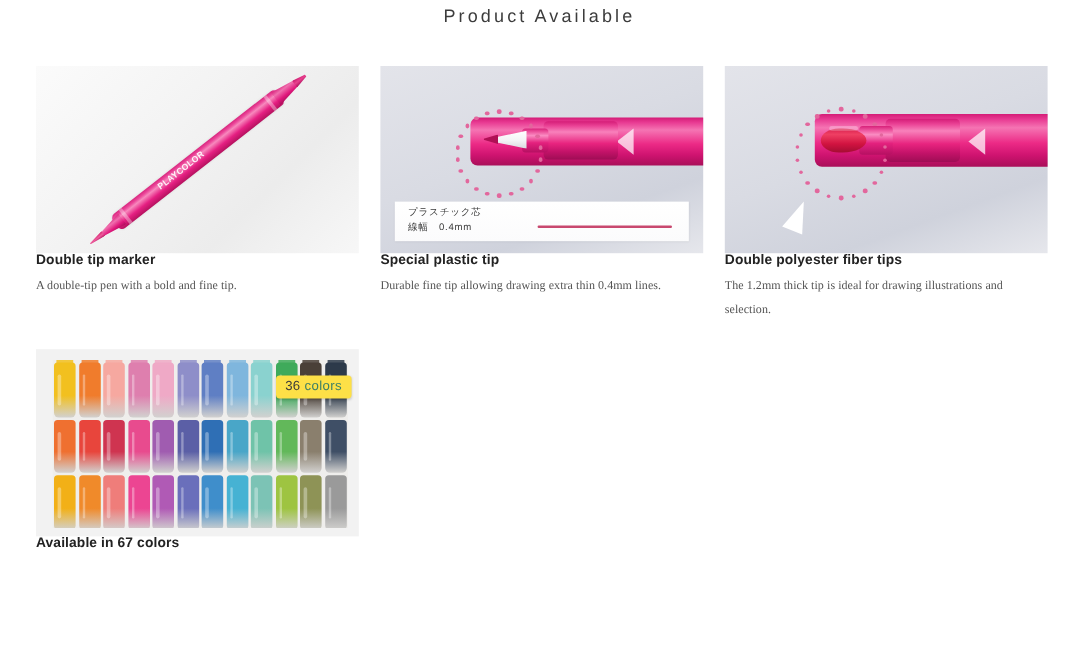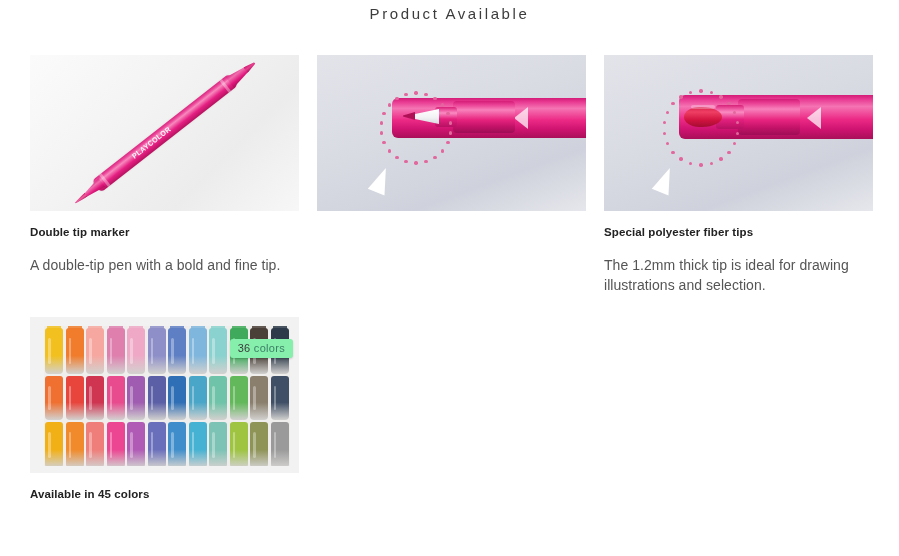--- a/index.html
+++ b/index.html
@@ -49,30 +49,30 @@
   .card-media {
     width: 269px;
     height: 156px;
     position: relative;
     overflow: hidden;
   }
   .card-title {
     font-size: 11.5px;
     font-weight: bold;
     color: #222222;
-    margin-top: 15px;
     letter-spacing: .1px;
   }
   .card-desc {
-    font-size: 14px;
+    font-size: 10px;
     font-weight: 400;
     color: #555555;
-    margin-top: 17px;
+    margin-top: 6px;
     line-height: 20px;
     letter-spacing: .05px;
+    font-family: Liberation Serif, serif;
   }
 
   
   .media-plain {
     background: linear-gradient(135deg,#fbfbfb 0%, #f3f3f3 40%, #ececec 70%, #f7f7f7 100%);
   }
   .pen-diag {
     position: absolute;
     left: 50%;
     top: 50%;
@@ -289,21 +289,21 @@
     position: absolute;
     left: 16%;
     width: 68%;
     border-radius: 4px 4px 0 0;
   }
   .pen-col .cap.c1 { top: -14px; height: 18px; }
   .badge {
     position: absolute;
     right: 6px;
     top: 22px;
-    background: #86efac;
+    background: #fde047;
     border-radius: 3px;
     padding: 3px 8px 4px 8px;
     font-size: 11px;
     white-space: nowrap;
     box-shadow: 0 1px 2px rgba(0,0,0,.16);
     letter-spacing: .3px;
   }
   .badge .num { color: #3b3b3b; font-weight: 400; }
   .badge .word { color: #3c7f66; font-weight: 400; }
 </style>
@@ -359,21 +359,28 @@
             <i style="left: 3.46288px; top: 49.8395px;"></i>
             <i style="left: 0.65625px; top: 40.281px;"></i>
             <i style="left: 0.65625px; top: 30.319px;"></i>
             <i style="left: 3.46288px; top: 20.7605px;"></i>
             <i style="left: 8.84876px; top: 12.3799px;"></i>
             <i style="left: 16.3776px; top: 5.85613px;"></i>
             <i style="left: 25.4394px; top: 1.71775px;"></i>
           </div>
         <div class="pointer" style="left:55px; top:112px; transform:rotate(22deg);"></div>
       </div>
+      <div class="callout">
+        <div class="jp1">プラスチック芯</div>
+        <div class="jp2">線幅　0.4mm</div>
+        <div class="sample" id="sample-a" style="width: 112px; height: 1.6px; background: rgb(200, 72, 111);"></div>
+      </div>
     </div>
+    <div class="card-title">Special plastic tip</div>
+    <div class="card-desc">Durable fine tip allowing drawing extra thin 0.4mm lines.</div>
   </div>
 
   <div class="card">
     <div class="card-media media-tip">
       <div class="tip-scene">
         <div class="barrel"></div>
         <div class="arrow" style="right:52px; top:52px;"></div>
         <div class="grip" style="left:134px; top:44px; height:36px;"></div>
         <div class="nose" style="left:112px; top:50px; width:28px; height:24px;"></div>
         <div class="tip-fiber" style="left:80px; top:52px; width:38px; height:20px;"></div>
@@ -397,21 +404,21 @@
             <i style="left: 0.676607px; top: 42.5656px;"></i>
             <i style="left: 0.676607px; top: 32.0344px;"></i>
             <i style="left: 3.64362px; top: 21.9296px;"></i>
             <i style="left: 9.33727px; top: 13.0702px;"></i>
             <i style="left: 17.2963px; top: 6.17362px;"></i>
             <i style="left: 26.8759px; top: 1.79876px;"></i>
           </div>
         <div class="pointer" style="left:52px; top:112px; transform:rotate(22deg);"></div>
       </div>
     </div>
-    <div class="card-title">Special polyester fiber tips</div>
+    <div class="card-title">Double polyester fiber tips</div>
     <div class="card-desc">The 1.2mm thick tip is ideal for drawing illustrations and selection.</div>
   </div>
 
   <div class="card">
     <div class="card-media media-pack">
       <div class="pack-inner">
         <div class="pen-cols" id="pen-cols">
             <div class="pen-col">
               <div class="seg r1" style="background: linear-gradient(rgb(242, 192, 31) 0%, rgb(242, 192, 31) 60%, rgba(0, 0, 0, 0.12) 100%);"></div>
               <div class="seg r2" style="background: linear-gradient(rgb(239, 112, 48) 0%, rgb(239, 112, 48) 60%, rgba(0, 0, 0, 0.12) 100%);"></div>
@@ -484,16 +491,16 @@
               <div class="seg r3" style="background: linear-gradient(rgb(154, 154, 154) 0%, rgb(154, 154, 154) 60%, rgba(0, 0, 0, 0.12) 100%);"></div>
               <div class="cap c1" style="background: rgb(45, 58, 74); opacity: 0.85;"></div>
             </div>
           </div>
       </div>
       <div class="badge">
         <span class="num">36</span>
         <span class="word">colors</span>
       </div>
     </div>
-    <div class="card-title">Available in 45 colors</div>
+    <div class="card-title">Available in 67 colors</div>
   </div>
 
 </div>
 
 </body></html>

